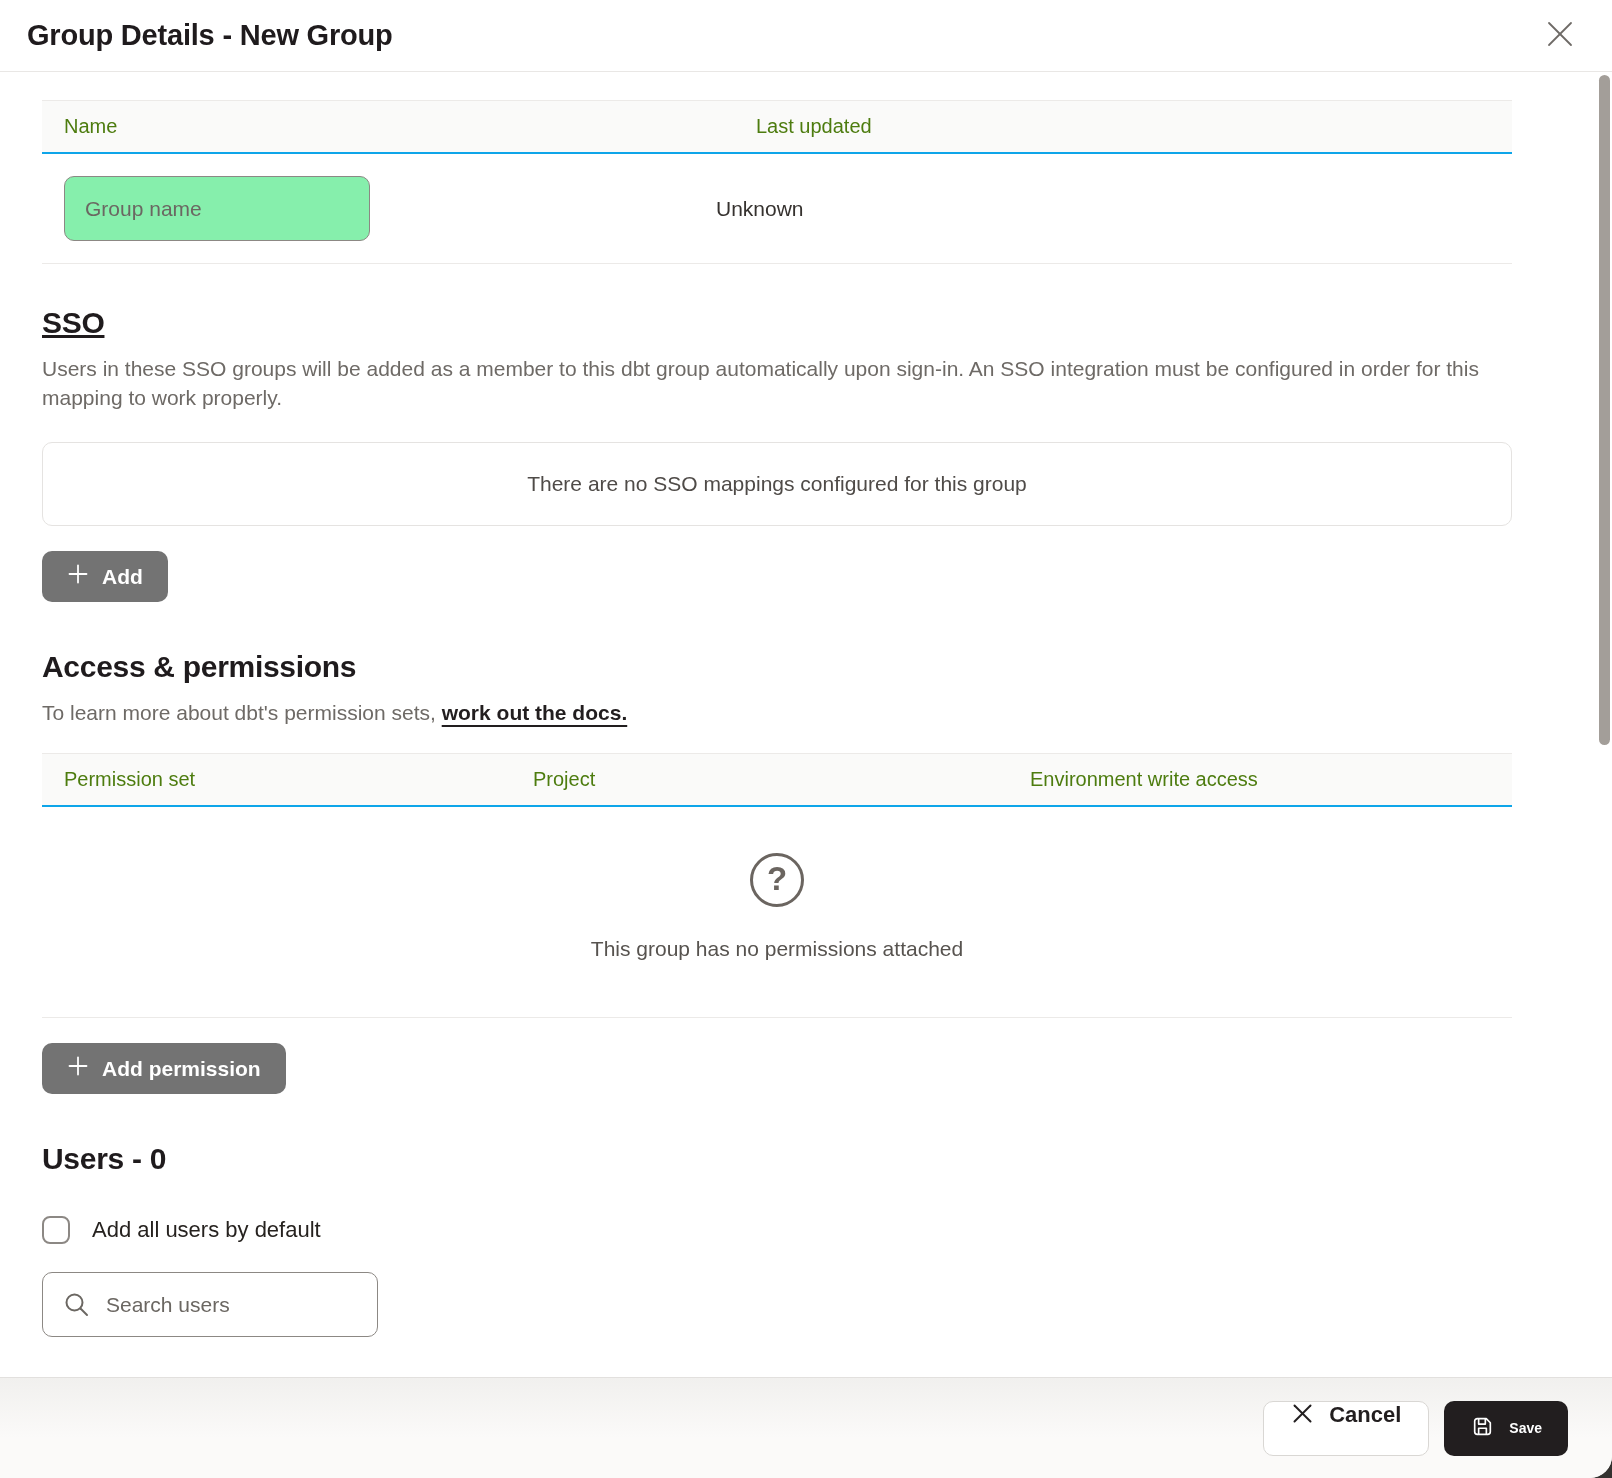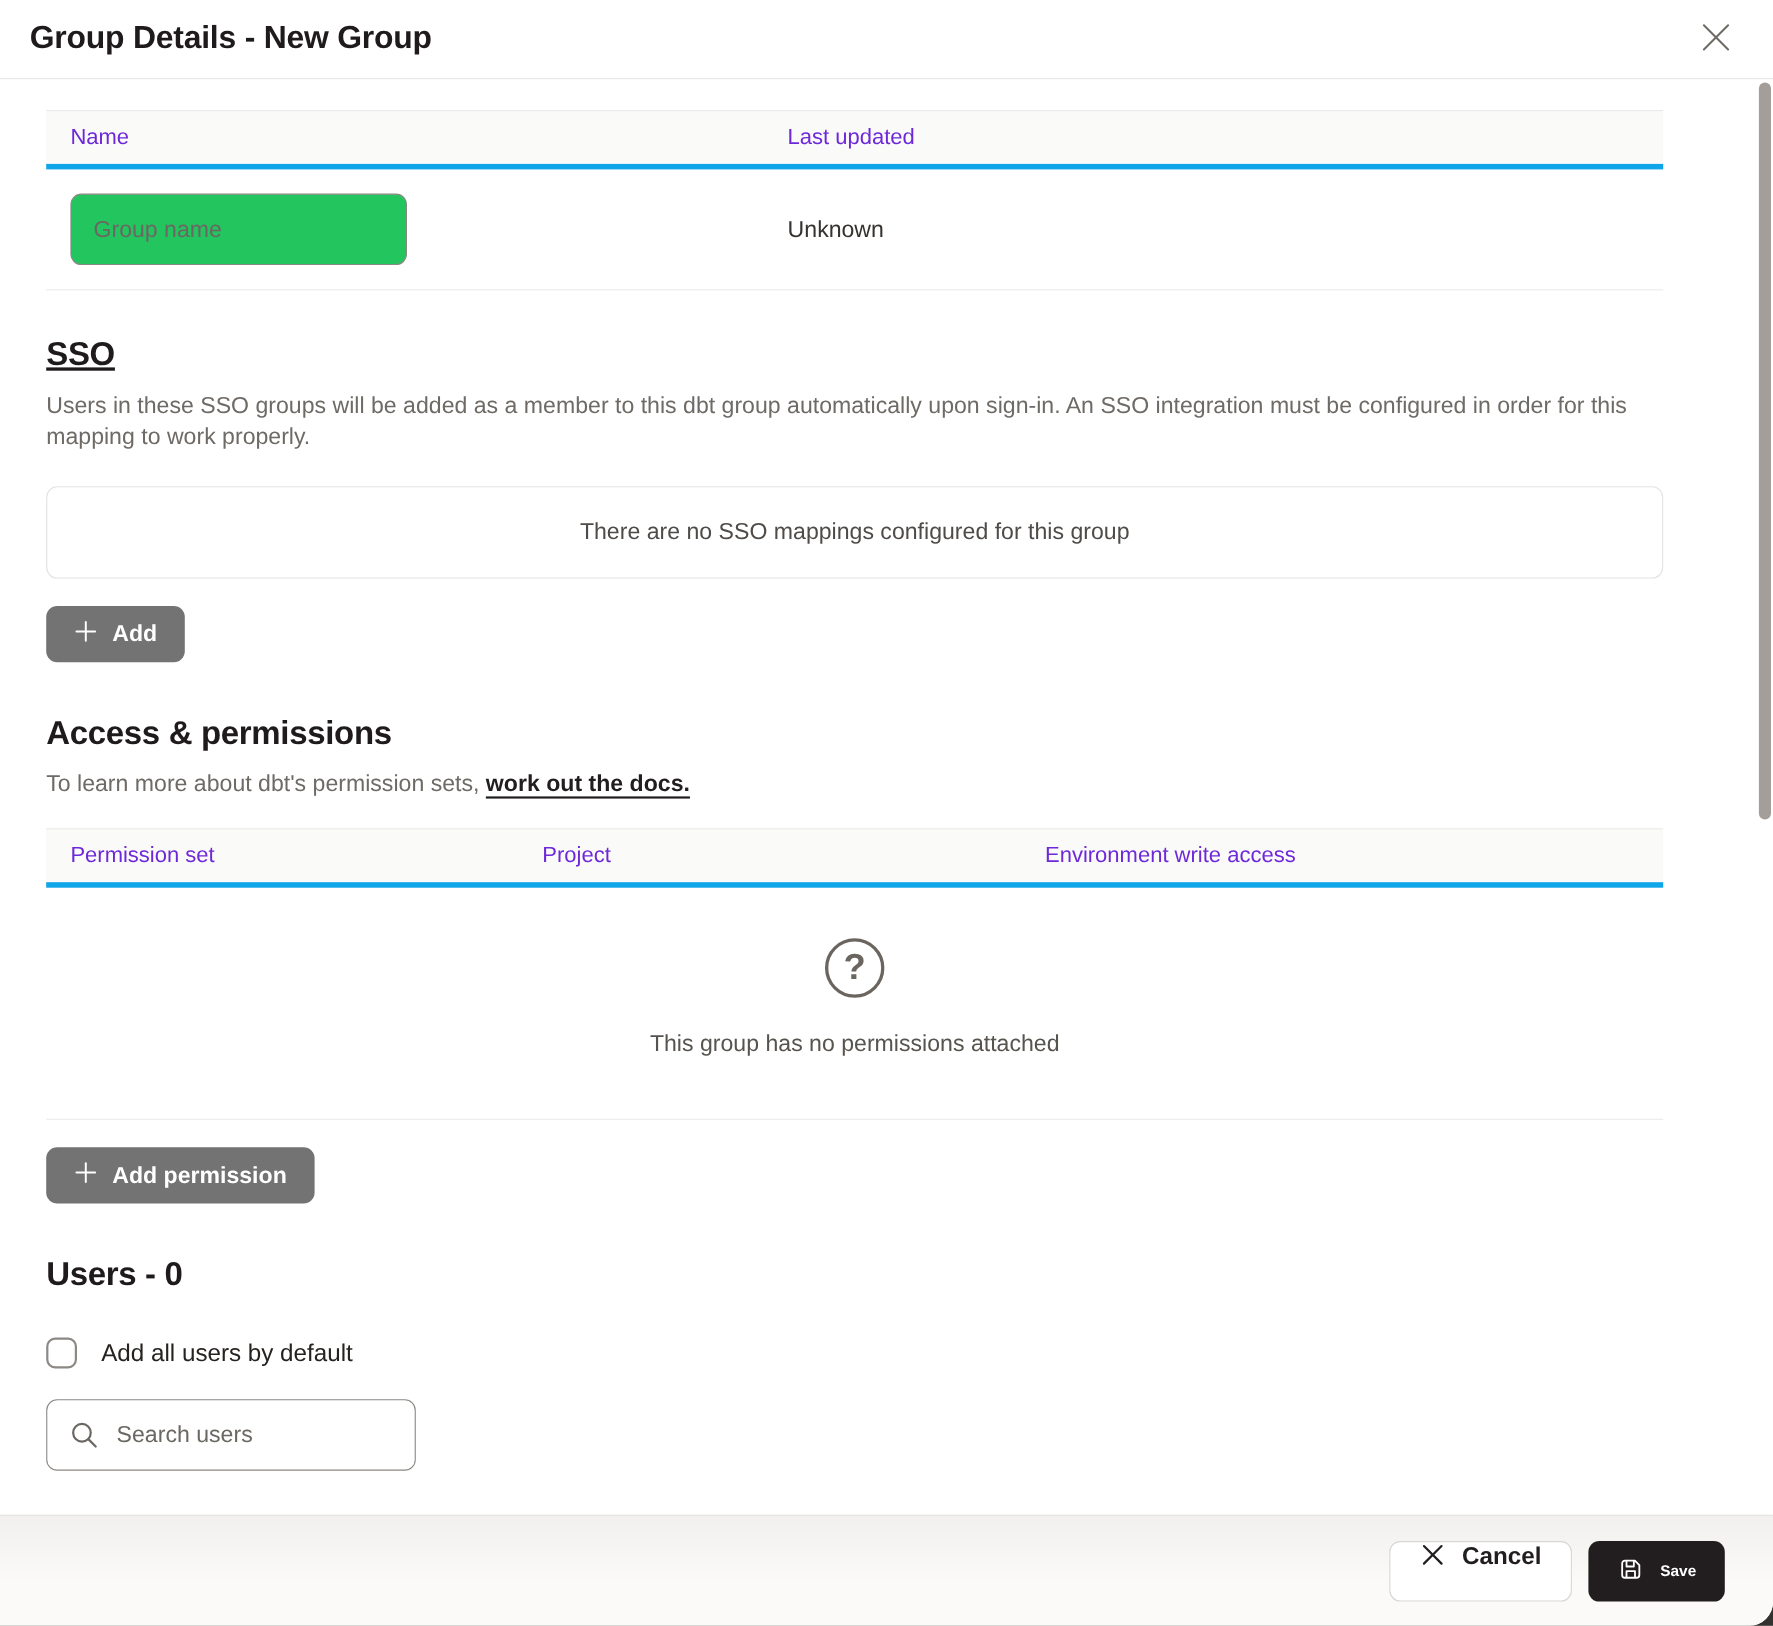--- a/index.html
+++ b/index.html
@@ -41,23 +41,24 @@
   
   .content { padding: 28px 100px 0 42px; }
 
   .table-head {
     display: grid;
     align-items: center;
     height: 54px;
     padding: 0 22px;
     background: #fafaf9;
     border-top: 1px solid #eceae8;
-    border-bottom: 5px solid #0ea5e9;
-    color: #6d28d9;
+    border-bottom: 2px solid #0ea5e9;
+    color: #4d7c0f;
     font-size: 20px;
+    gap: 40px;
   }
   .name-cols { grid-template-columns: 652px 1fr; }
   .perm-cols { grid-template-columns: 429px 457px 1fr; }
 
   .table-row {
     display: grid;
     grid-template-columns: 652px 1fr;
     align-items: center;
     min-height: 110px;
     padding: 0 22px;
@@ -67,21 +68,21 @@
   }
   .text-input {
     width: 306px;
     height: 65px;
     border: 1.5px solid #8c8884;
     border-radius: 10px;
     font-family: "Liberation Sans", sans-serif;
     font-size: 21px;
     padding: 0 20px;
     color: #221e1f;
-    background: #22c55e;
+    background: #86efac;
     outline: none;
   }
   .text-input::placeholder { color: #6b6762; }
 
   .section-heading {
     font-size: 30px;
     font-weight: 700;
     color: #1f1b1d;
     letter-spacing: -0.3px;
   }

